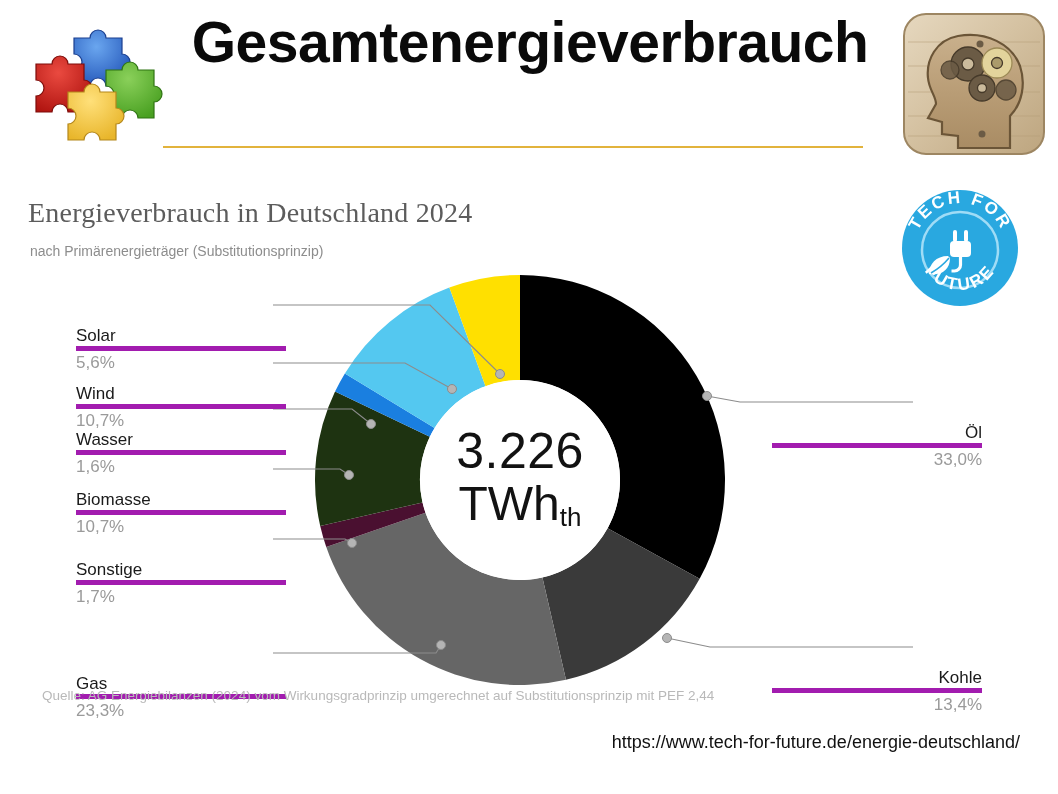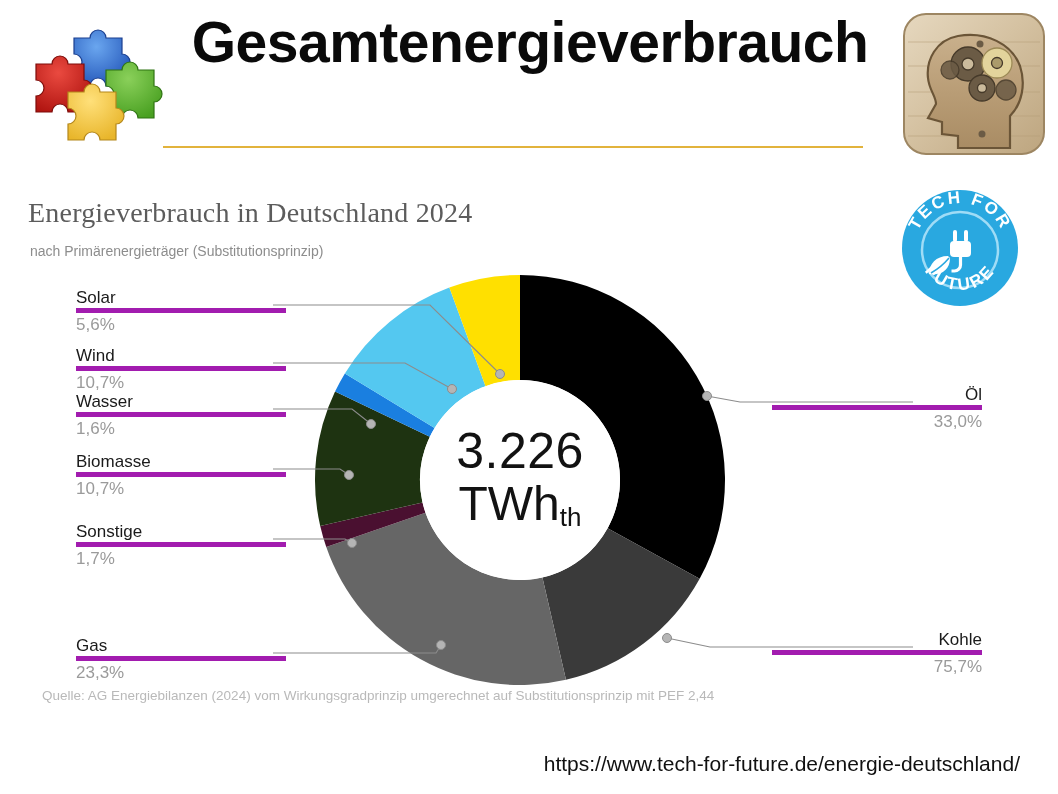--- a/index.html
+++ b/index.html
@@ -66,40 +66,40 @@
   }
   #center-value .unit{
     font-size:48px;font-weight:400;color:#121212;line-height:52px;letter-spacing:0px;
   }
   #center-value .unit sub{font-size:26px;vertical-align:baseline;position:relative;top:6px;}
 
   
   #leaders{position:absolute;left:0;top:0;width:1058px;height:560px;pointer-events:none;}
 
   
-  .callout{position:absolute;width:210px;}
+  .callout{position:absolute;width:210px;margin-top:38px;}
   .callout .name{
     font-size:17px;color:#1a1a1a;line-height:20px;white-space:nowrap;
   }
   .callout .pct{
     font-size:17px;color:#9a9a9a;line-height:21px;white-space:nowrap;
     border-top:5px solid #a21caf;padding-top:1px;margin-top:0px;
   }
   .callout.right{text-align:right;}
 
   #source-note{
     position:absolute;left:42px;top:518px;
     font-size:13.5px;color:#b9b9b9;white-space:nowrap;
   }
 
   
   #footer-url{
-    position:absolute;left:0;top:752px;width:1020px;
+    position:absolute;left:0;top:732px;width:1020px;
     text-align:right;
-    font-size:21px;color:#111111;
+    font-size:18px;color:#111111;
   }
 </style>
 </head>
 <body>
 
 <div id="header">
 
   <div id="puzzle-logo">
     <svg width="150" height="135" viewBox="0 0 150 135">
       <defs>
@@ -299,19 +299,19 @@
     <div class="pct">23,3%</div>
   </div>
 
   <div class="callout right" style="left:772px;top:215px;">
     <div class="name">Öl</div>
     <div class="pct">33,0%</div>
   </div>
 
   <div class="callout right" style="left:772px;top:460px;">
     <div class="name">Kohle</div>
-    <div class="pct">75,7%</div>
+    <div class="pct">13,4%</div>
   </div>
 
   <div id="source-note">Quelle: AG Energiebilanzen (2024) vom Wirkungsgradprinzip umgerechnet auf Substitutionsprinzip mit PEF 2,44</div>
 </div>
 
 <div id="footer-url">https://www.tech-for-future.de/energie-deutschland/</div>
 
 </body></html>

